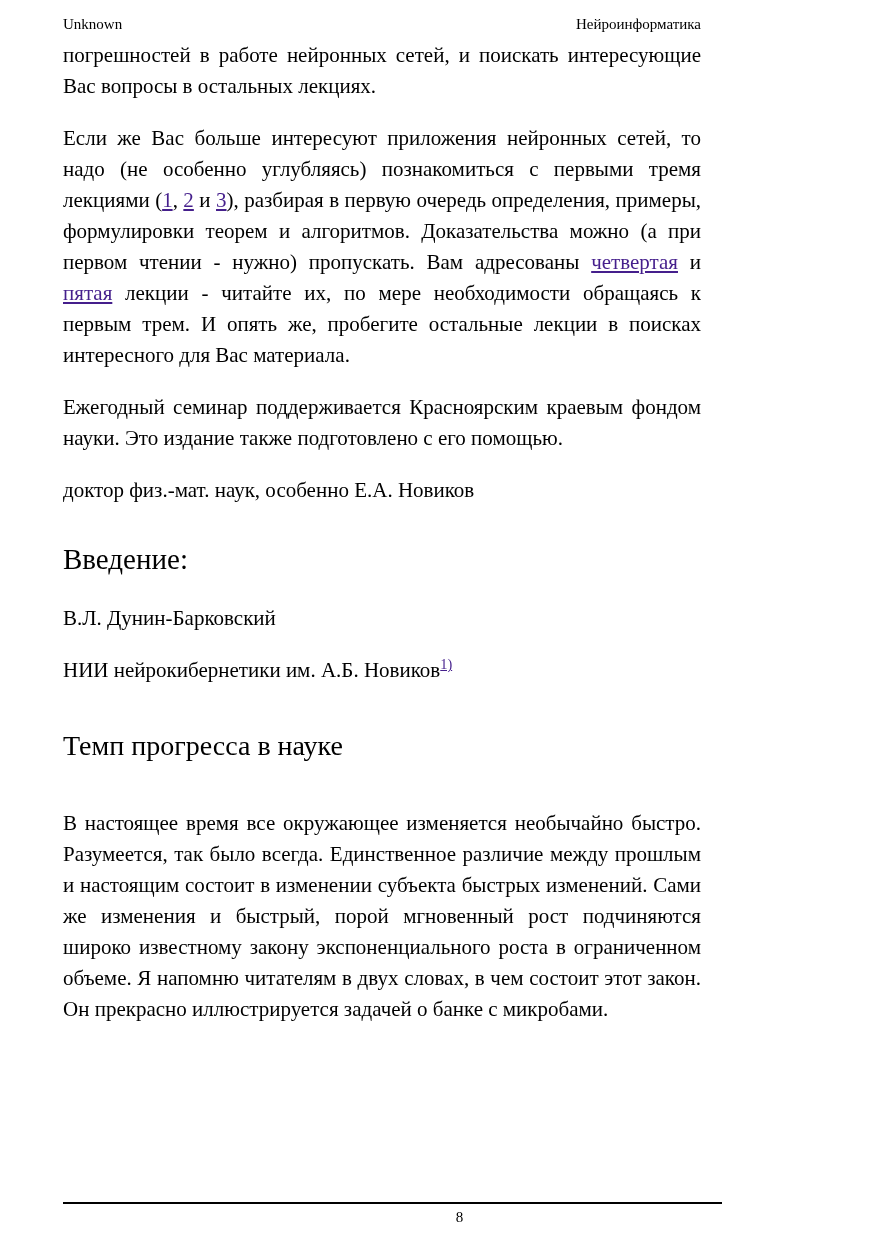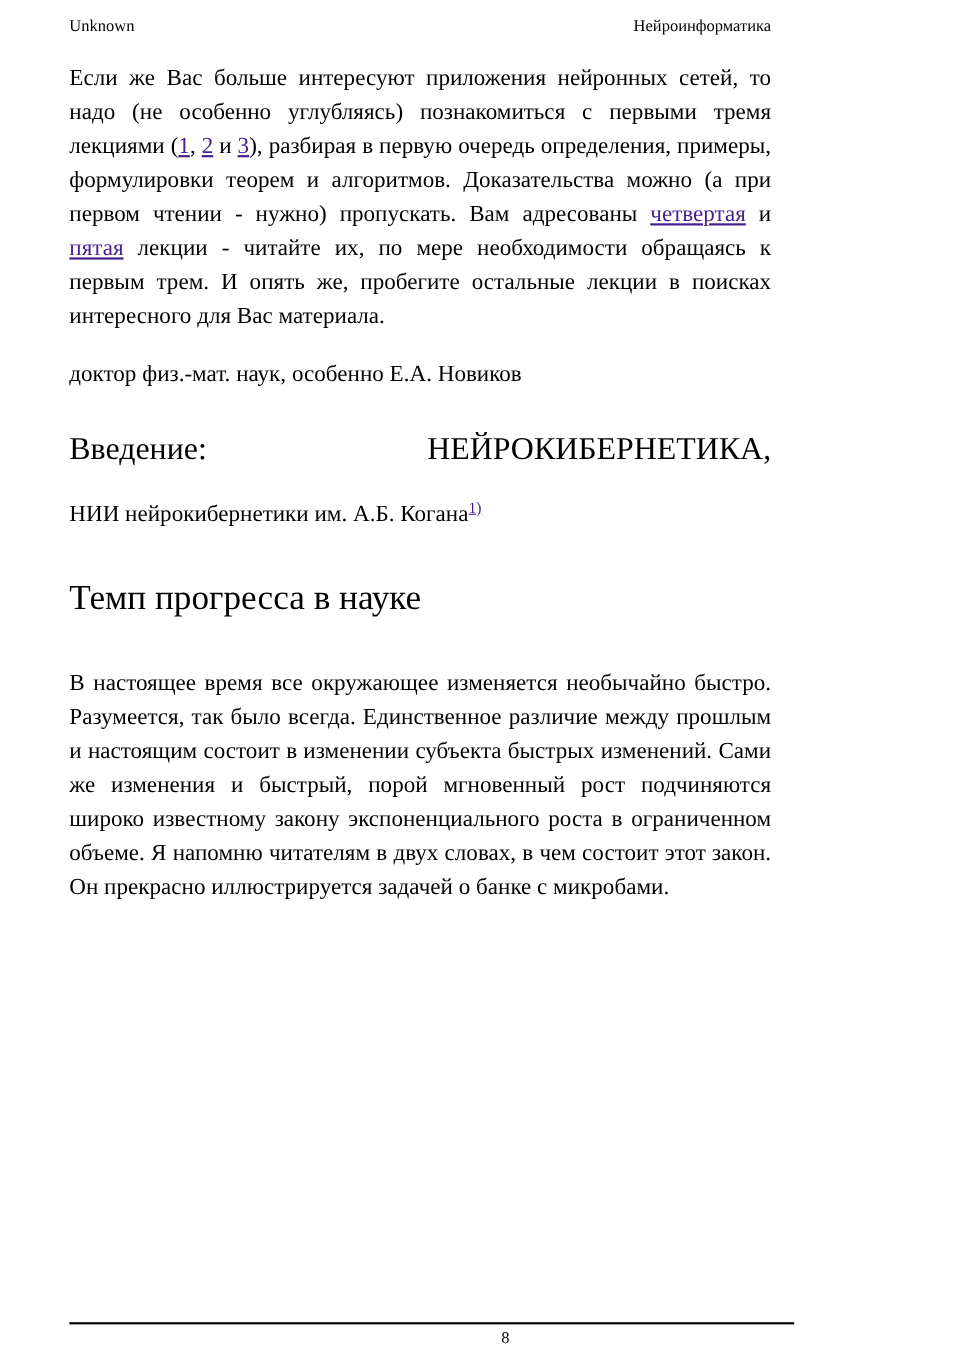--- a/index.html
+++ b/index.html
@@ -52,21 +52,21 @@
     margin: 32px 0 23px 0;
   }
   h1.doc-h1 .h1-line1 {
     display: flex;
     justify-content: space-between;
   }
   h1.doc-h1 .h1-line2 {
     display: block;
   }
   h2.doc-h2 {
-    font-size: 32px;
+    font-size: 28px;
     line-height: 36px;
     font-weight: normal;
     margin: 42px 0 44px 0;
   }
   .page-footer {
     position: absolute;
     left: 63px;
     bottom: 0;
     width: 793px;
   }
@@ -83,36 +83,38 @@
 </head>
 <body>
 
 <div class="page">
 
   <div class="running-header">
     <span>Unknown</span>
     <span>Нейроинформатика</span>
   </div>
 
+  <p class="body-par first"><span>погрешностей в работе нейронных сетей, и поискать интересующие Вас вопросы в остальных лекциях.</span></p>
 
   <p class="body-par"><span>Если же Вас больше интересуют приложения нейронных сетей, то надо (не особенно углубляясь) познакомиться с первыми тремя лекциями (</span><a class="doc-link" href="#">1</a><span>, </span><a class="doc-link" href="#">2</a><span> и </span><a class="doc-link" href="#">3</a><span>), разбирая в первую очередь определения, примеры, формулировки теорем и алгоритмов. Доказательства можно (а при первом чтении - нужно) пропускать. Вам адресованы </span><a class="doc-link" href="#">четвертая</a><span> и </span><a class="doc-link" href="#">пятая</a><span> лекции - читайте их, по мере необходимости обращаясь к первым трем. И опять же, пробегите остальные лекции в поисках интересного для Вас материала.</span></p>
 
+  <p class="body-par"><span>Ежегодный семинар поддерживается Красноярским краевым фондом науки. Это издание также подготовлено с его помощью.</span></p>
 
 
   <p class="body-par"><span>доктор физ.-мат. наук, особенно Е.А. Новиков</span></p>
 
   <h1 class="doc-h1">
     <span class="h1-line1">
       <span>Введение:</span>
-      <span>НЕЙРОКИБЕРНЕТИКА,</span>
     </span>
   </h1>
 
+  <p class="body-par"><span>В.Л. Дунин-Барковский</span></p>
 
-  <p class="body-par"><span>НИИ нейрокибернетики им. А.Б. Когана</span><a class="doc-link sup" href="#">1)</a></p>
+  <p class="body-par"><span>НИИ нейрокибернетики им. А.Б. Новиков</span><a class="doc-link sup" href="#">1)</a></p>
 
 
   <h2 class="doc-h2">Темп прогресса в науке</h2>
 
   <p class="body-par"><span>В настоящее время все окружающее изменяется необычайно быстро. Разумеется, так было всегда. Единственное различие между прошлым и настоящим состоит в изменении субъекта быстрых изменений. Сами же изменения и быстрый, порой мгновенный рост подчиняются широко известному закону экспоненциального роста в ограниченном объеме. Я напомню читателям в двух словах, в чем состоит этот закон. Он прекрасно иллюстрируется задачей о банке с микробами.</span></p>
 
   <div class="page-footer">
     <div class="footer-rule"></div>
     <div class="page-number">8</div>
   </div>

